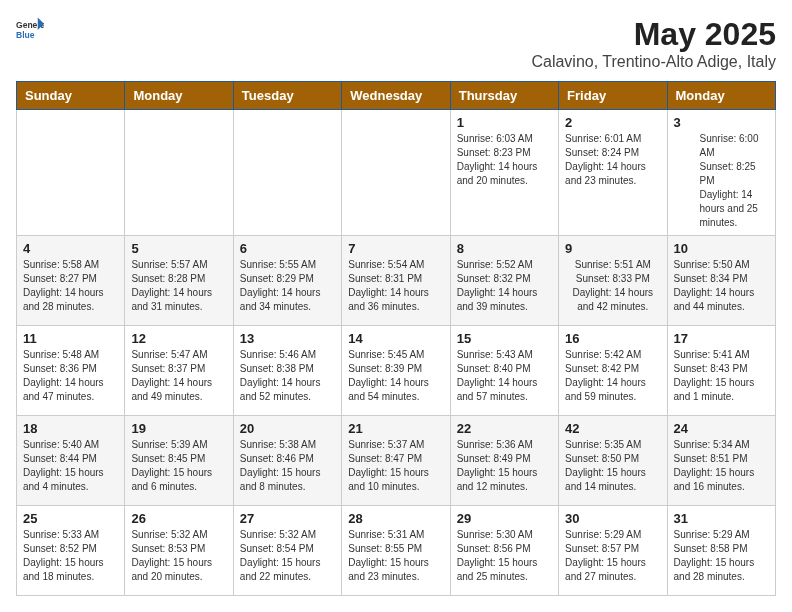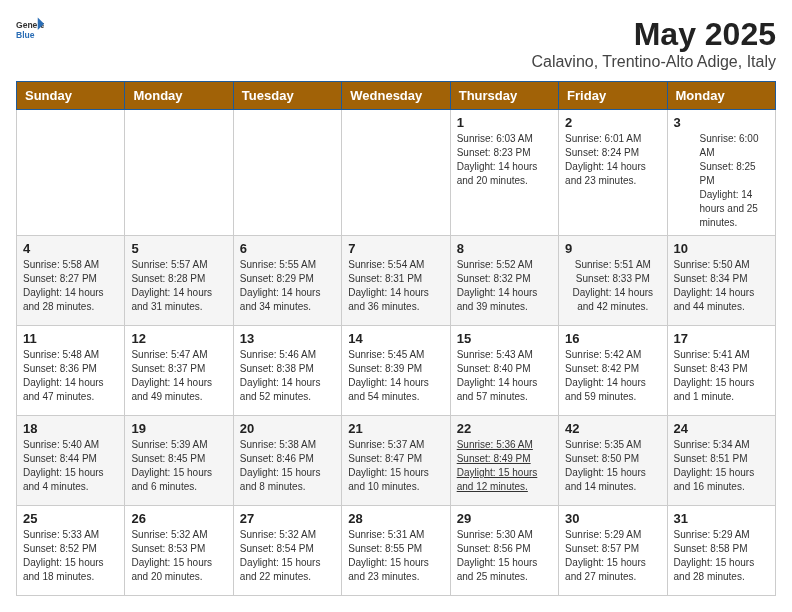--- a/index.html
+++ b/index.html
@@ -242,21 +242,21 @@
 Daylight: 15 hours and 8 minutes.</div>
         </td>
         <td>
           <span class="day-number">21</span>
           <div class="day-info" style="white-space: pre-line;">Sunrise: 5:37 AM
 Sunset: 8:47 PM
 Daylight: 15 hours and 10 minutes.</div>
         </td>
         <td>
           <span class="day-number">22</span>
-          <div class="day-info" style="white-space: pre-line; text-decoration: underline;">Sunrise: 5:36 AM
+          <div class="day-info" style="white-space: pre-line;">Sunrise: 5:36 AM
 Sunset: 8:49 PM
 Daylight: 15 hours and 12 minutes.</div>
         </td>
         <td>
           <span class="day-number">42</span>
           <div class="day-info" style="white-space: pre-line;">Sunrise: 5:35 AM
 Sunset: 8:50 PM
 Daylight: 15 hours and 14 minutes.</div>
         </td>
         <td>

